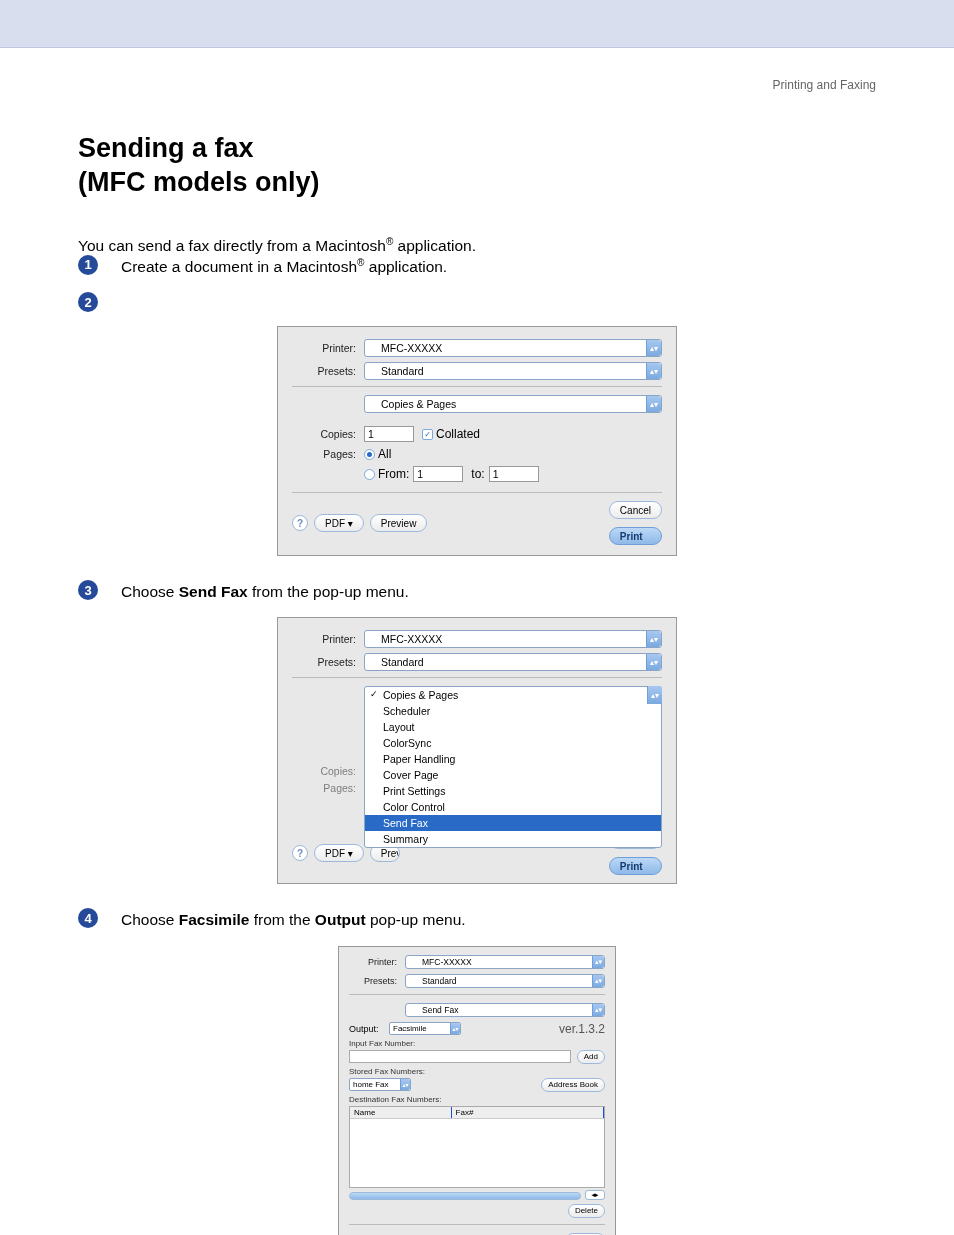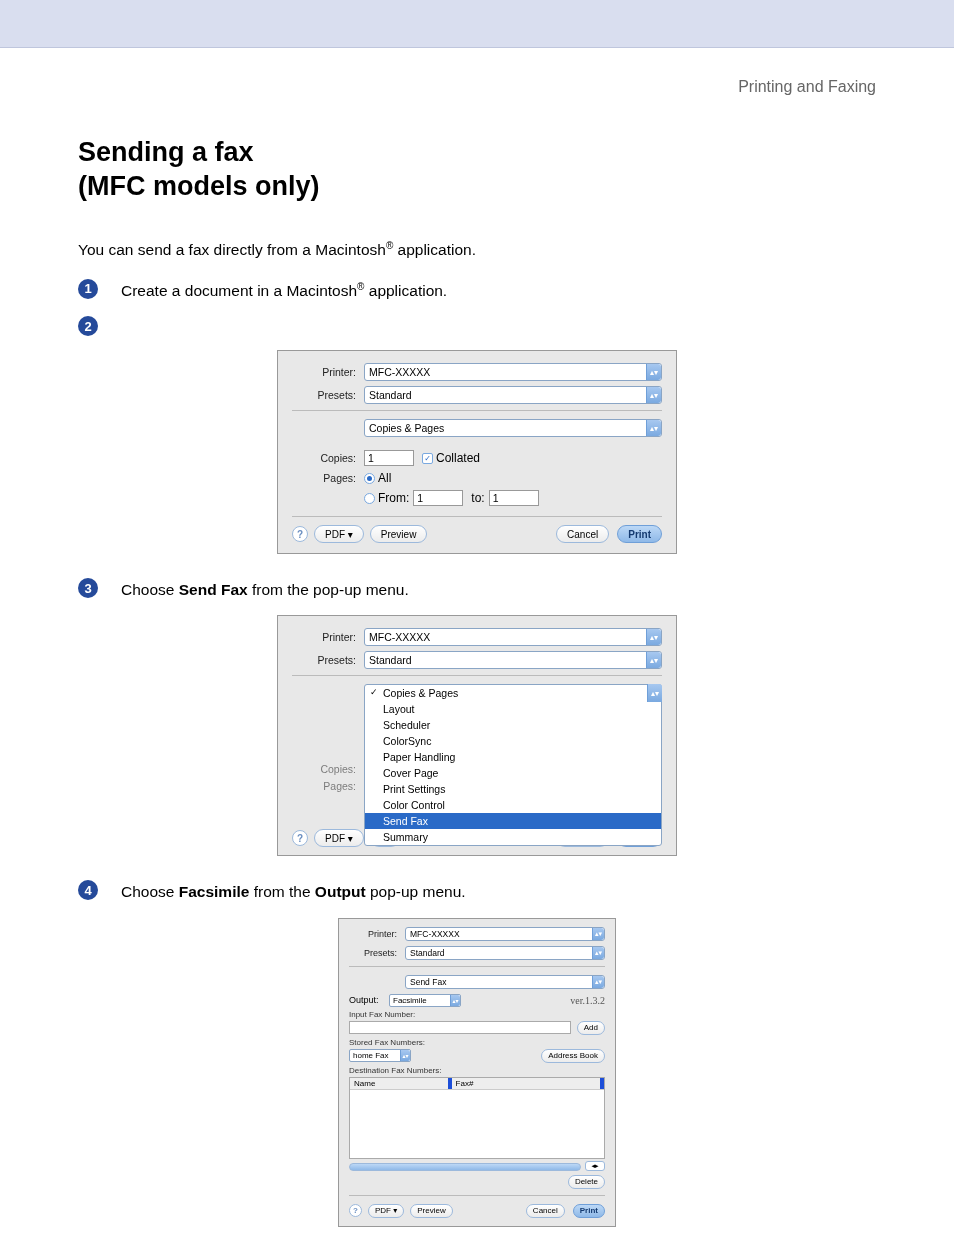--- a/index.html
+++ b/index.html
@@ -1,65 +1,65 @@
 <!DOCTYPE html>
 <html><head>
 <meta charset="utf-8">
 <style>
   * { box-sizing: border-box; margin: 0; padding: 0; }
   body { font-family: Arial, Helvetica, sans-serif; background: #fff; color: #000; width: 954px; }
   .top-bar { height: 48px; background: #d9deef; border-bottom: 1px solid #bfc6dd; }
   .page { padding: 30px 78px 30px 78px; position: relative; }
-  .breadcrumb { text-align: right; font-size: 16px; color: #666; margin-bottom: 40px; }
+  .breadcrumb { text-align: right; font-size: 12px; color: #666; margin-bottom: 40px; }
   h1 { font-size: 27px; font-weight: bold; line-height: 1.25; margin-bottom: 36px; }
-  .intro { font-size: 15.5px; margin-bottom: 20px; }
+  .intro { font-size: 15.5px; }
   sup { font-size: 10px; vertical-align: super; }
   .step { display: flex; align-items: flex-start; gap: 12px; margin-bottom: 14px; }
   .step-num { width: 20px; height: 20px; border-radius: 50%; background: #254a9a; color: #fff; font-size: 13px; font-weight: bold; display: flex; align-items: center; justify-content: center; flex-shrink: 0; }
   .step-body { font-size: 15.5px; line-height: 1.5; margin-left: 11px; }
   .step-body b { font-weight: bold; }
   .dialog-wrap { display: flex; justify-content: center; margin: 10px 0 24px 0; }
   .dialog { background: #e8e8e8; border: 1px solid #999; font-size: 11px; }
   .d1 { width: 400px; padding: 12px 14px 10px 14px; }
   .d2 { width: 400px; padding: 12px 14px 8px 14px; }
   .d3 { width: 278px; padding: 8px 10px 8px 10px; font-size: 9px; }
   .row { display: flex; align-items: center; margin-bottom: 5px; }
   .row .lbl { width: 72px; text-align: right; padding-right: 8px; font-size: 10.5px; color: #222; }
   .d3 .row .lbl { width: 56px; font-size: 9px; }
-  .aq-select { flex: 1; height: 18px; background: #fff; border: 1px solid #8aa5c5; border-radius: 3px; display: flex; align-items: center; padding: 0 4px; position: relative; font-size: 10.5px; }
+  .aq-select { flex: 1; height: 18px; background: #fff; border: 1px solid #8aa5c5; border-radius: 3px; display: flex; align-items: center; padding: 0 16px; position: relative; font-size: 10.5px; }
   .aq-select .cap { position: absolute; right: 0; top: 0; bottom: 0; width: 15px; background: linear-gradient(#a7c8f0,#7aa9e0); border-left: 1px solid #6f9fd8; border-radius: 0 3px 3px 0; display: flex; align-items: center; justify-content: center; color: #fff; font-size: 8px; }
   .d3 .aq-select { height: 14px; font-size: 8.5px; }
   .d3 .aq-select .cap { width: 12px; font-size: 7px; }
   .divider { height: 1px; background: #bbb; margin: 6px 0 8px 0; }
   .input { width: 50px; height: 16px; background: #fff; border: 1px solid #999; padding: 0 3px; font-size: 10.5px; display: inline-flex; align-items: center; }
   .chk { width: 11px; height: 11px; border: 1px solid #7aa9e0; border-radius: 2px; background: #fff; display: inline-flex; align-items: center; justify-content: center; font-size: 8px; color: #2a6ac7; margin-right: 3px; }
   .radio { width: 11px; height: 11px; border: 1px solid #7aa9e0; border-radius: 50%; background: #fff; display: inline-flex; align-items: center; justify-content: center; margin-right: 3px; }
   .radio.on::after { content: ""; width: 5px; height: 5px; background: #2a6ac7; border-radius: 50%; }
   .hr-dot { height: 1px; border-top: 1px solid #bbb; margin: 10px 0 8px 0; }
   .footer-row { display: flex; align-items: center; justify-content: space-between; }
   .help { width: 16px; height: 16px; border: 1px solid #9cb9dc; border-radius: 50%; color: #6a8ec0; font-weight: bold; font-size: 10px; display: flex; align-items: center; justify-content: center; background: #fff; }
   .pill { height: 18px; padding: 0 10px; border: 1px solid #9cb9dc; border-radius: 10px; background: linear-gradient(#fff,#ececec); font-size: 10px; display: inline-flex; align-items: center; gap: 3px; }
   .pill.primary { background: linear-gradient(#bcd8f6,#8fb9e8); border-color: #6f9fd8; color: #143a70; font-weight: bold; }
-  .right-buttons { display: flex; gap: 8px; }
+  .right-buttons { display: flex; gap: 8px; flex-direction: column; }
   .left-buttons { display: flex; gap: 6px; align-items: center; }
   .popup-menu { position: relative; flex: 1; }
   .popup-open { background: #fff; border: 1px solid #8aa5c5; border-radius: 3px; font-size: 10.5px; }
   .popup-open .item { padding: 2px 6px 2px 18px; position: relative; }
   .popup-open .item.check::before { content: "✓"; position: absolute; left: 5px; font-size: 9px; }
   .popup-open .item.selected { background: #2a6ac7; color: #fff; }
   .popup-open .cap { position: absolute; right: 0; top: 0; width: 15px; height: 18px; background: linear-gradient(#a7c8f0,#7aa9e0); border-left: 1px solid #6f9fd8; border-radius: 0 3px 0 0; display: flex; align-items: center; justify-content: center; color: #fff; font-size: 8px; }
   .faded-right { opacity: 0.55; }
   .d3 .tiny-input { height: 13px; background: #fff; border: 1px solid #aaa; }
   .d3 .tiny-btn { height: 14px; padding: 0 6px; border: 1px solid #9cb9dc; border-radius: 8px; background: linear-gradient(#fff,#ececec); font-size: 8px; display: inline-flex; align-items: center; }
   .d3 .sec-lbl { font-size: 8px; color: #333; margin: 3px 0 2px 0; }
   .d3 .small-sel { width: 62px; height: 13px; background: #fff; border: 1px solid #8aa5c5; border-radius: 2px; font-size: 8px; position: relative; display: inline-flex; align-items: center; padding-left: 3px; }
   .d3 .small-sel .cap { position: absolute; right: 0; top: 0; bottom: 0; width: 10px; background: linear-gradient(#a7c8f0,#7aa9e0); border-left: 1px solid #6f9fd8; border-radius: 0 2px 2px 0; color: #fff; font-size: 6px; display: flex; align-items: center; justify-content: center; }
   .d3 .table { background: #fff; border: 1px solid #aaa; height: 82px; font-size: 8px; }
   .d3 .table-head { display: flex; background: #eee; border-bottom: 1px solid #ccc; }
-  .d3 .table-head div { padding: 1px 4px; border-right: 4px solid #1d4ed8; }
+  .d3 .table-head div { padding: 1px 4px; border-right: 1px solid #1d4ed8; }
   .d3 .scrub { height: 8px; background: linear-gradient(#bcd8f6,#8fb9e8); border: 1px solid #9cb9dc; border-radius: 4px; margin-top: 2px; }
   .d3 .arrows { width: 20px; height: 10px; border: 1px solid #9cb9dc; border-radius: 3px; background: #fff; font-size: 7px; display: inline-flex; align-items: center; justify-content: center; }
   .cl-small { font-size: 12px; }
 </style>
 </head>
 <body>
 
 <div class="top-bar"></div>
 
 <div class="page">
@@ -182,22 +182,22 @@
             <div class="cap">▴▾</div>
           </div>
       </div>
       <div class="divider"></div>
       <div class="row">
         <div class="lbl"></div>
         <div class="popup-menu">
           <div class="popup-open">
             <div class="cap">▴▾</div>
             <div class="item check">Copies &amp; Pages</div>
+            <div class="item">Scheduler</div>
             <div class="item">Layout</div>
-            <div class="item">Scheduler</div>
             <div class="item">ColorSync</div>
             <div class="item">Paper Handling</div>
             <div class="item">Cover Page</div>
             <div class="item">Print Settings</div>
             <div class="item">Color Control</div>
             <div class="item selected">Send Fax</div>
             <div class="item">Summary</div>
           </div>
         </div>
       </div>
@@ -258,21 +258,21 @@
             <div class="cap">▴▾</div>
           </div>
       </div>
       <div style="display:flex; align-items:center; margin-top:4px;">
         <div class="lbl" style="width:40px; text-align:left;">Output:</div>
         <div class="small-sel" style="width:72px;">
             <span>Facsimile</span>
             <div class="cap">▴▾</div>
           </div>
         <div style="flex:1"></div>
-        <div style="font-size:10px;color:#555;font-family:Liberation Serif, serif;">ver.1.3.2</div>
+        <div style="font-size:12px;color:#555;">ver.1.3.2</div>
       </div>
       <div class="sec-lbl">Input Fax Number:</div>
       <div style="display:flex; gap:6px; align-items:center;">
         <div class="tiny-input" style="flex:1"></div>
         <div class="tiny-btn">
             <span>Add</span>
           </div>
       </div>
       <div class="sec-lbl">Stored Fax Numbers:</div>
       <div style="display:flex; gap:6px; align-items:center;">

